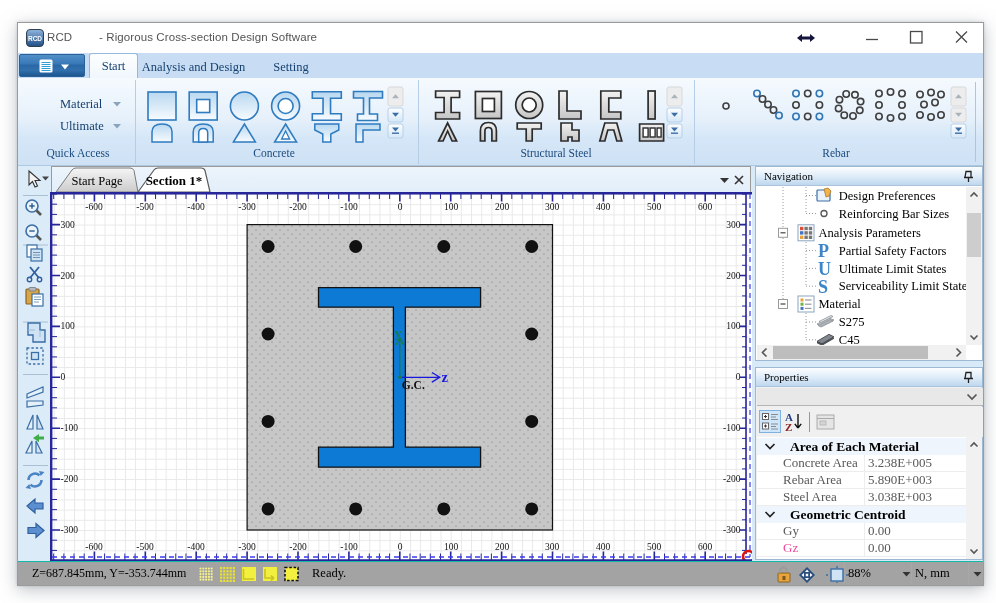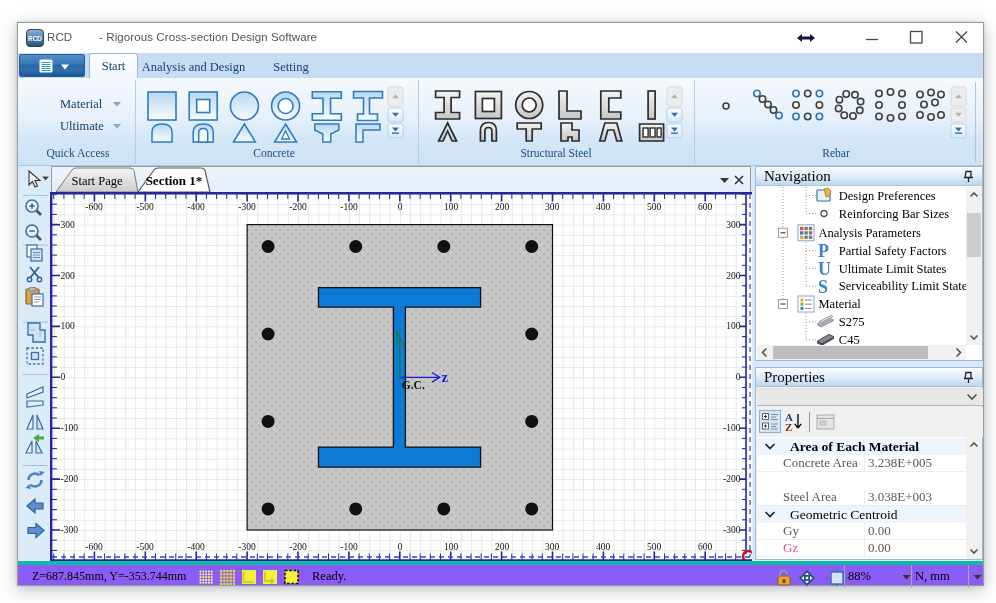--- a/index.html
+++ b/index.html
@@ -12,23 +12,23 @@
 #ribbon .gsep{position:absolute;top:2px;height:84px;width:1px;background:#b5cde5}
 .glabel{position:absolute;top:69px;width:120px;text-align:center;font-size:11.5px;color:#1b4a7e}
 .rtab{position:absolute;top:3px;height:22px;line-height:22px;font-size:12.5px;color:#15406f;text-align:center}
 #appbtn{position:absolute;left:1px;top:1px;width:66px;height:23px;border-radius:2px;background:linear-gradient(#4f8ec7,#3a7ab8 40%,#2a67a6 50%,#3170ad 72%,#1c568f);border:1px solid #2a6097;}
 #starttab{position:absolute;left:71px;top:0;width:49px;height:25px;background:linear-gradient(#fdfeff,#f0f7fd);border:1px solid #96b8dc;border-bottom:none;border-radius:3px 3px 0 0;line-height:24px;text-align:center;font-size:12.5px;color:#15406f}
 #client{position:absolute;left:0;top:143px;width:100%;height:395px;background:#d8e9f7}
 #lefttb{position:absolute;left:0;top:0;width:33px;height:395px;background:#dcebf8}
 #tabbar{position:absolute;left:33px;top:0;width:700px;height:32px;background:linear-gradient(#edf4fb,#dfedf9);border:1px solid #9a9a9a;border-bottom:none}
 #navp{position:absolute;left:737px;top:0;width:228px;height:195px;background:#fff;border:1px solid #9db8d2}
 #propp{position:absolute;left:737px;top:201px;width:228px;height:193px;background:#f0f0f0;border:1px solid #9db8d2}
-.phead{position:absolute;left:0;top:0;width:100%;height:19px;background:linear-gradient(#fcfdfe,#dcebf8 55%,#bed7ee);font-size:15px;color:#000;padding-left:8px;line-height:18px;border-bottom:1px solid #aac4dd}
+.phead{position:absolute;left:0;top:0;width:100%;height:19px;background:linear-gradient(#fcfdfe,#dcebf8 55%,#bed7ee);font-size:11px;color:#000;padding-left:8px;line-height:18px;border-bottom:1px solid #aac4dd}
 .pin{position:absolute;right:8px;top:3px;width:11px;height:13px}
-#statusbar{position:absolute;left:0;top:538px;width:100%;height:24px;background:#8b5cf6;border-top:4px solid #14b8a6;font-size:12px;color:#000}
+#statusbar{position:absolute;left:0;top:538px;width:100%;height:24px;background:#a3a3a3;border-top:1px solid #14b8a6;font-size:12px;color:#000}
 svg{display:block}
 </style></head><body>
 <div id="win">
  <div id="titlebar">
   <svg class="abs" style="left:8px;top:6px" width="18" height="18">
    <defs>
           <linearGradient id="ic" x1="0" y1="0" x2="0" y2="1">
             <stop offset="0" stop-color="#8fb4dd"></stop>
             <stop offset="1" stop-color="#1f4e87"></stop>
           </linearGradient>
@@ -458,30 +458,35 @@
 <svg class="abs" style="left:7px;top:4px" width="12" height="9">
               <path d="M1.5,2 L6,6.5 L10.5,2" stroke="#222" stroke-width="1.7" fill="none"></path>
             </svg>
 <div class="abs" style="left:33px;top:0px;font-weight:bold;font-size:13.5px;line-height:17px;color:#000">Area of Each Material</div>
           </div>
           <div class="abs" style="left:0;top:18px;width:209px;height:17px;background:#fff;border-bottom:1px solid #ededed">
 <div class="abs" style="left:26px;top:0px;font-size:13px;line-height:16px;color:#585858">Concrete Area</div>
 <div class="abs" style="left:111px;top:0px;font-size:13px;line-height:16px;color:#585858">3.238E+005</div>
 <div class="abs" style="left:107px;top:0;width:1px;height:17px;background:#ededed"></div>
           </div>
+          <div class="abs" style="left:0;top:35px;width:209px;height:17px;background:#fff;border-bottom:1px solid #ededed">
+<div class="abs" style="left:26px;top:0px;font-size:13px;line-height:16px;color:#585858">Rebar Area</div>
+<div class="abs" style="left:111px;top:0px;font-size:13px;line-height:16px;color:#585858">5.890E+003</div>
+<div class="abs" style="left:107px;top:0;width:1px;height:17px;background:#ededed"></div>
+          </div>
           <div class="abs" style="left:0;top:52px;width:209px;height:17px;background:#fff;border-bottom:1px solid #ededed">
 <div class="abs" style="left:26px;top:0px;font-size:13px;line-height:16px;color:#585858">Steel Area</div>
 <div class="abs" style="left:111px;top:0px;font-size:13px;line-height:16px;color:#585858">3.038E+003</div>
 <div class="abs" style="left:107px;top:0;width:1px;height:17px;background:#ededed"></div>
           </div>
           <div class="abs" style="left:0;top:69px;width:209px;height:17px;background:#eef5fc">
 <svg class="abs" style="left:7px;top:4px" width="12" height="9">
               <path d="M1.5,2 L6,6.5 L10.5,2" stroke="#222" stroke-width="1.7" fill="none"></path>
             </svg>
-<div class="abs" style="left:33px;top:0px;font-weight:normal;font-size:13.5px;line-height:17px;color:#000">Geometric Centroid</div>
+<div class="abs" style="left:33px;top:0px;font-weight:bold;font-size:13.5px;line-height:17px;color:#000">Geometric Centroid</div>
           </div>
           <div class="abs" style="left:0;top:86px;width:209px;height:17px;background:#fff;border-bottom:1px solid #ededed">
 <div class="abs" style="left:26px;top:0px;font-size:13px;line-height:16px;color:#585858">Gy</div>
 <div class="abs" style="left:111px;top:0px;font-size:13px;line-height:16px;color:#585858">0.00</div>
 <div class="abs" style="left:107px;top:0;width:1px;height:17px;background:#ededed"></div>
           </div>
           <div class="abs" style="left:0;top:103px;width:209px;height:17px;background:#fff;border-bottom:1px solid #ededed">
 <div class="abs" style="left:26px;top:0px;font-size:13px;line-height:16px;color:#ec4899">Gz</div>
 <div class="abs" style="left:111px;top:0px;font-size:13px;line-height:16px;color:#585858">0.00</div>
 <div class="abs" style="left:107px;top:0;width:1px;height:17px;background:#ededed"></div>

